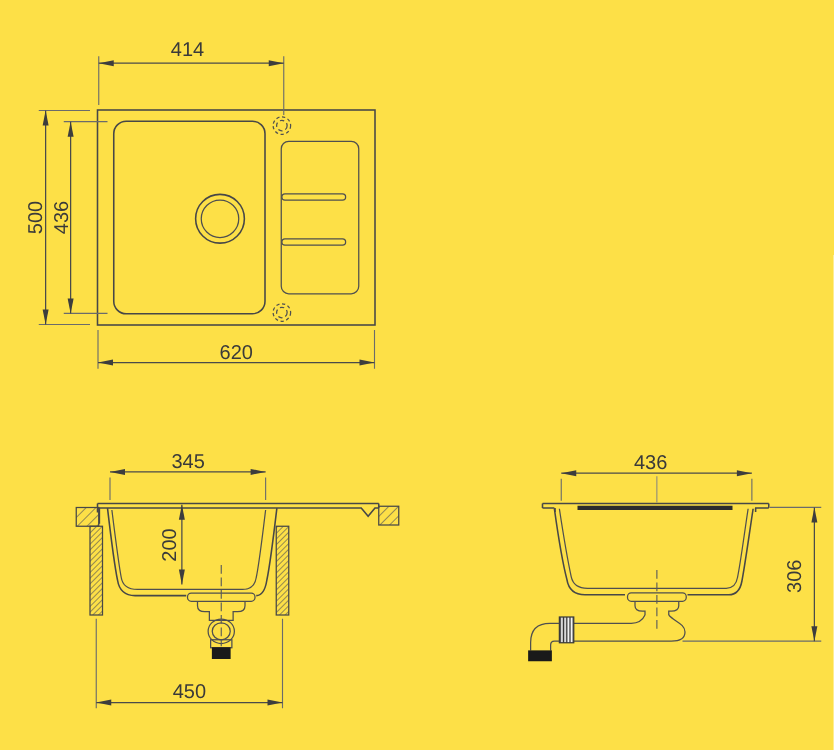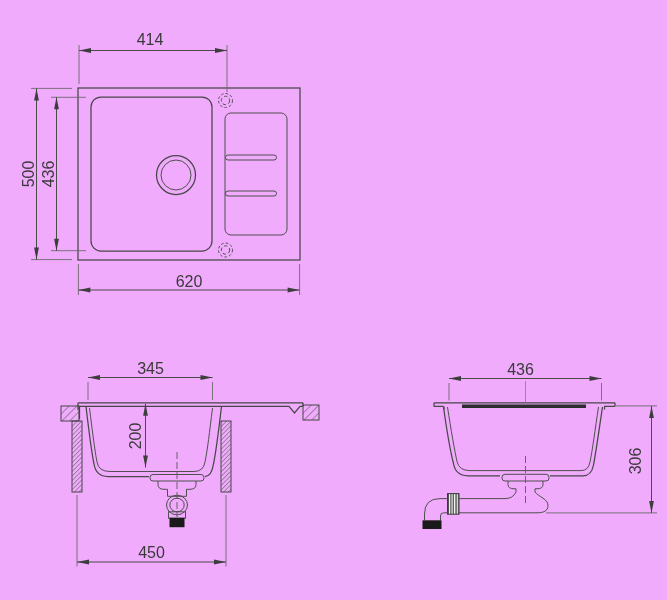--- a/index.html
+++ b/index.html
@@ -1,16 +1,16 @@
 <!DOCTYPE html>
 <html><head>
 <meta charset="utf-8">
 <style>
   html,body{margin:0;padding:0;background:#ffffff;}
-  .canvas{position:relative;width:667px;height:600px;background:#f0abfc;overflow:hidden;}
+  .canvas{position:relative;width:667px;height:600px;background:#fde047;overflow:hidden;}
   svg{position:absolute;left:0;top:0;}
   svg .outline{fill:none;stroke:#474747;stroke-width:1.25;}
   svg .thin{fill:none;stroke:#4f4f4f;stroke-width:1;}
   svg .ext{fill:none;stroke:#6b6b6b;stroke-width:0.9;}
   svg .dim{fill:none;stroke:#4a4a4a;stroke-width:1;}
   svg .center{fill:none;stroke:#5a5a5a;stroke-width:0.9;stroke-dasharray:7 3;}
   svg .axis{fill:none;stroke:#828282;stroke-width:0.8;}
   svg .hatchbox{fill:url(#hatchA);stroke:#474747;stroke-width:1;}
   svg .hatchstrip{fill:url(#hatchB);stroke:#474747;stroke-width:1;}
   svg .darkfill{fill:#1a1a1a;stroke:none;}

